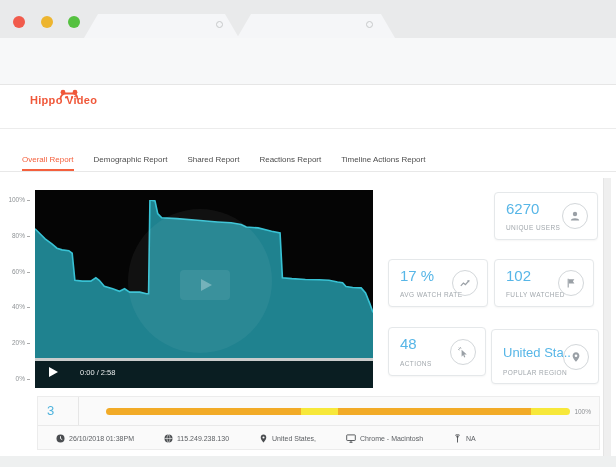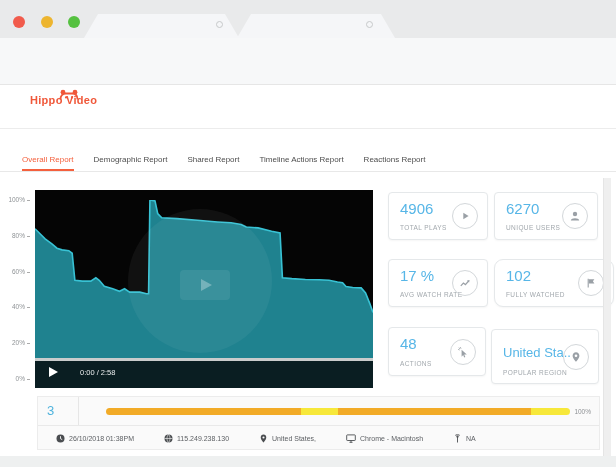--- a/index.html
+++ b/index.html
@@ -54,21 +54,21 @@
   .time-label { position:absolute; left:45px; top:0; line-height:30px; font-size:7.5px; color:#e9eced; }
 
   
   .card { position:absolute; background:#ffffff; border:1px solid #e5e8ea; border-radius:4px; box-shadow:0 1px 2px rgba(0,0,0,0.04); }
   .card .value { position:absolute; left:11px; top:7px; font-size:15px; color:#57b6e7; }
   .card .label { position:absolute; left:11px; bottom:8px; font-size:6.5px; color:#a2a8ad; letter-spacing:0.4px; }
   .iconcircle { position:absolute; right:9px; top:50%; transform:translateY(-50%); width:26px; height:26px; border:1px solid #d3d7da; border-radius:50%; display:flex; align-items:center; justify-content:center; color:#9aa0a6; }
   #card1 { left:388px; top:107px; width:100px; height:48px; }
   #card2 { left:494px; top:107px; width:104px; height:48px; }
   #card3 { left:388px; top:174px; width:100px; height:48px; }
-  #card4 { left:494px; top:174px; width:120px; height:48px;border-radius:9px; }
+  #card4 { left:494px; top:174px; width:100px; height:48px; }
   #card5 { left:388px; top:242px; width:98px;  height:49px; }
   #card6 { left:491px; top:244px; width:108px; height:55px; }
   #card6 .value { font-size:13px; top:15px; }
   #card6 .label { bottom:7px; }
 
   
   .session { position:absolute; left:37px; top:311px; width:563px; height:54px; background:#fafafa; border:1px solid #ececec; }
   .sess-index { position:absolute; left:0; top:0; width:41px; height:28px; border-right:1px solid #e6e6e6; font-size:13px; color:#4fb3dd; padding:6px 0 0 9px; }
   .bar { position:absolute; left:68px; top:11px; width:464px; height:7px; border-radius:4px; overflow:hidden; display:flex; }
   .bar .seg { height:7px; }
@@ -135,22 +135,22 @@
         <circle cx="15" cy="8.4" r="1.1" fill="#f0583a"></circle>
       </svg>
       <span>Hippo Video</span>
     </div>
     <div class="hdr-divider"></div>
 
     <div class="nav-tabs">
       <div class="nav-tab active">Overall Report</div>
       <div class="nav-tab">Demographic Report</div>
       <div class="nav-tab">Shared Report</div>
+      <div class="nav-tab">Reactions Report</div>
       <div class="nav-tab">Timeline Actions Report</div>
-      <div class="nav-tab">Reactions Report</div>
     </div>
 
     <div class="ytick" style="left:4px; top:111px;"><span>100%</span><i></i></div>
     <div class="ytick" style="left:4px; top:147px;"><span>80%</span><i></i></div>
     <div class="ytick" style="left:4px; top:183px;"><span>60%</span><i></i></div>
     <div class="ytick" style="left:4px; top:218px;"><span>40%</span><i></i></div>
     <div class="ytick" style="left:4px; top:254px;"><span>20%</span><i></i></div>
     <div class="ytick" style="left:4px; top:290px;"><span>0%</span><i></i></div>
 
     <div class="player">
@@ -162,29 +162,20 @@
       <div class="bigplay">
           <div class="tri"></div>
         </div>
       <div class="controls">
         <div class="seek-track"></div>
         <div class="ctrl-play"></div>
         <div class="time-label">0:00 / 2:58</div>
       </div>
     </div>
 
-    <div class="card" id="card1">
-      <div class="value">4906</div>
-      <div class="label">TOTAL PLAYS</div>
-      <div class="iconcircle">
-        <svg width="12" height="12" viewBox="0 0 12 12" fill="currentColor">
-            <polygon points="4.3,2.8 4.3,9.2 9.6,6"></polygon>
-          </svg>
-      </div>
-    </div>
     <div class="card" id="card2">
       <div class="value">6270</div>
       <div class="label">UNIQUE USERS</div>
       <div class="iconcircle">
         <svg width="12" height="12" viewBox="0 0 12 12" fill="currentColor">
             <circle cx="6" cy="4" r="2.2"></circle>
             <path d="M1.8,10.6 C1.8,7.6 10.2,7.6 10.2,10.6 Z"></path>
           </svg>
       </div>
     </div>

